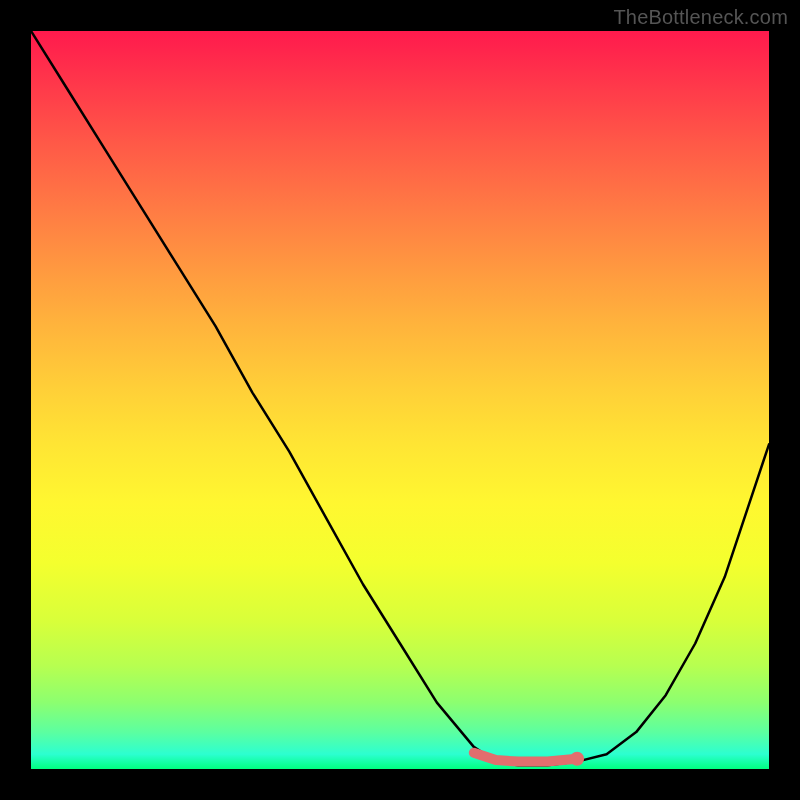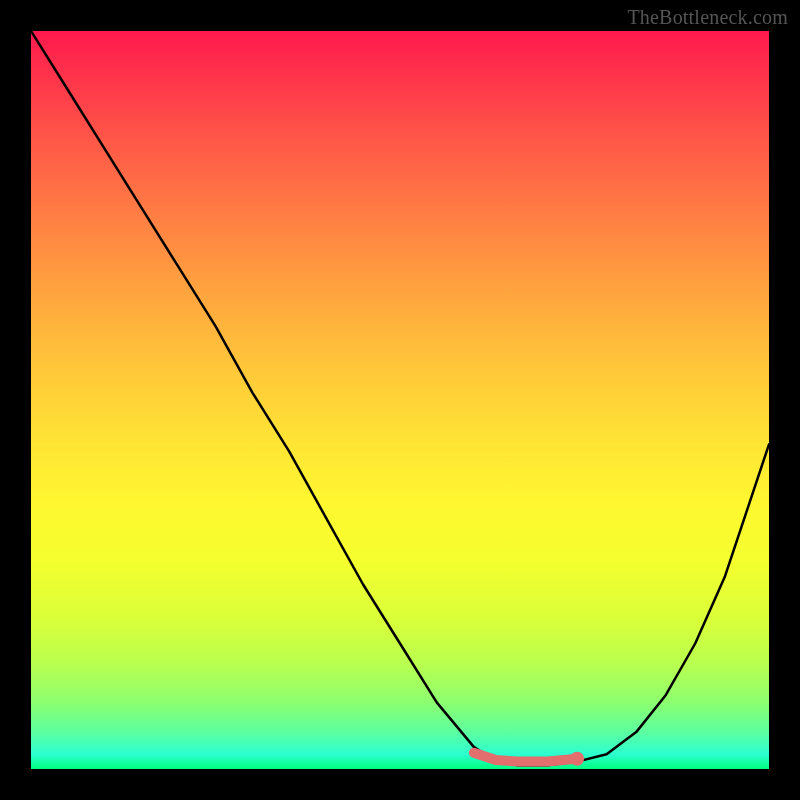--- a/index.html
+++ b/index.html
@@ -46,21 +46,21 @@
     left: 0;
     top: 0;
     width: 738px;
     height: 738px;
   }
   .watermark {
     position: absolute;
     top: 6px;
     right: 12px;
     color: #555;
-    font-family: Liberation Serif, serif;
+    font-family: Liberation Sans, sans-serif;
     font-size: 20px;
     font-weight: 500;
     letter-spacing: 0.2px;
   }
 </style>
 </head>
 <body>
 <div class="frame">
 
   <div class="plot-area">

